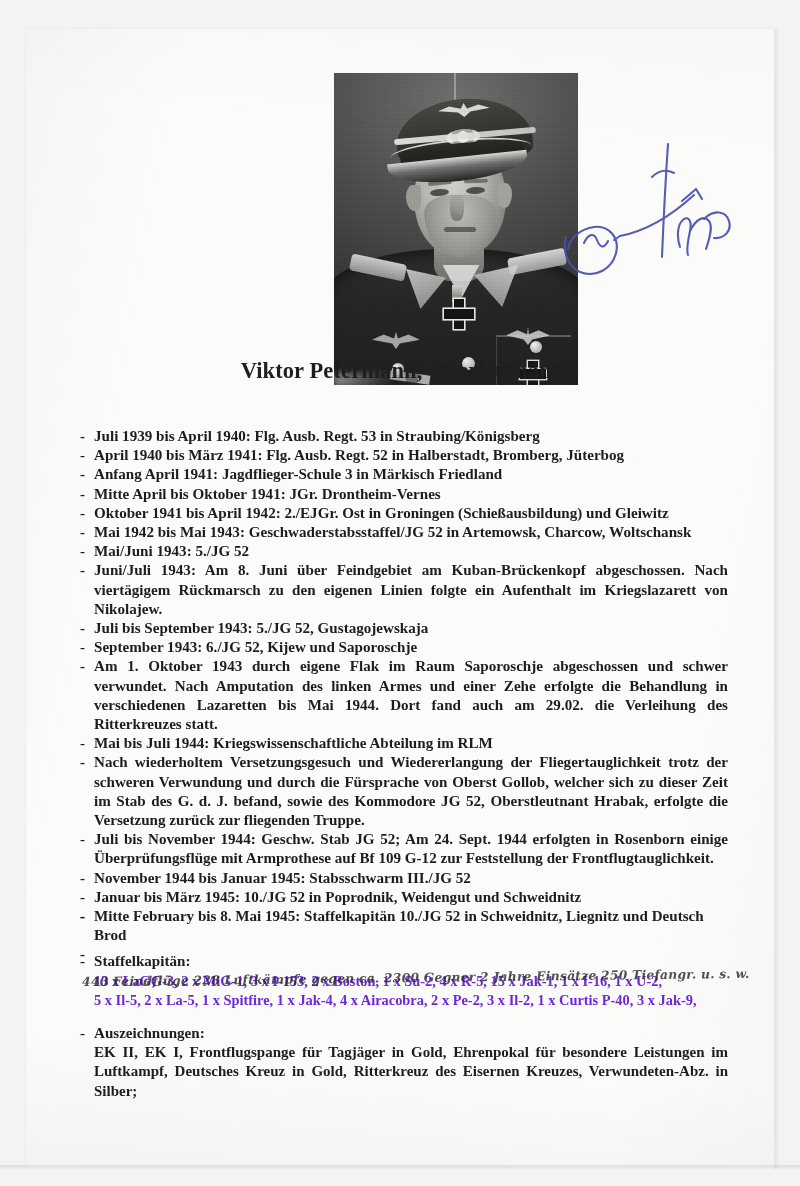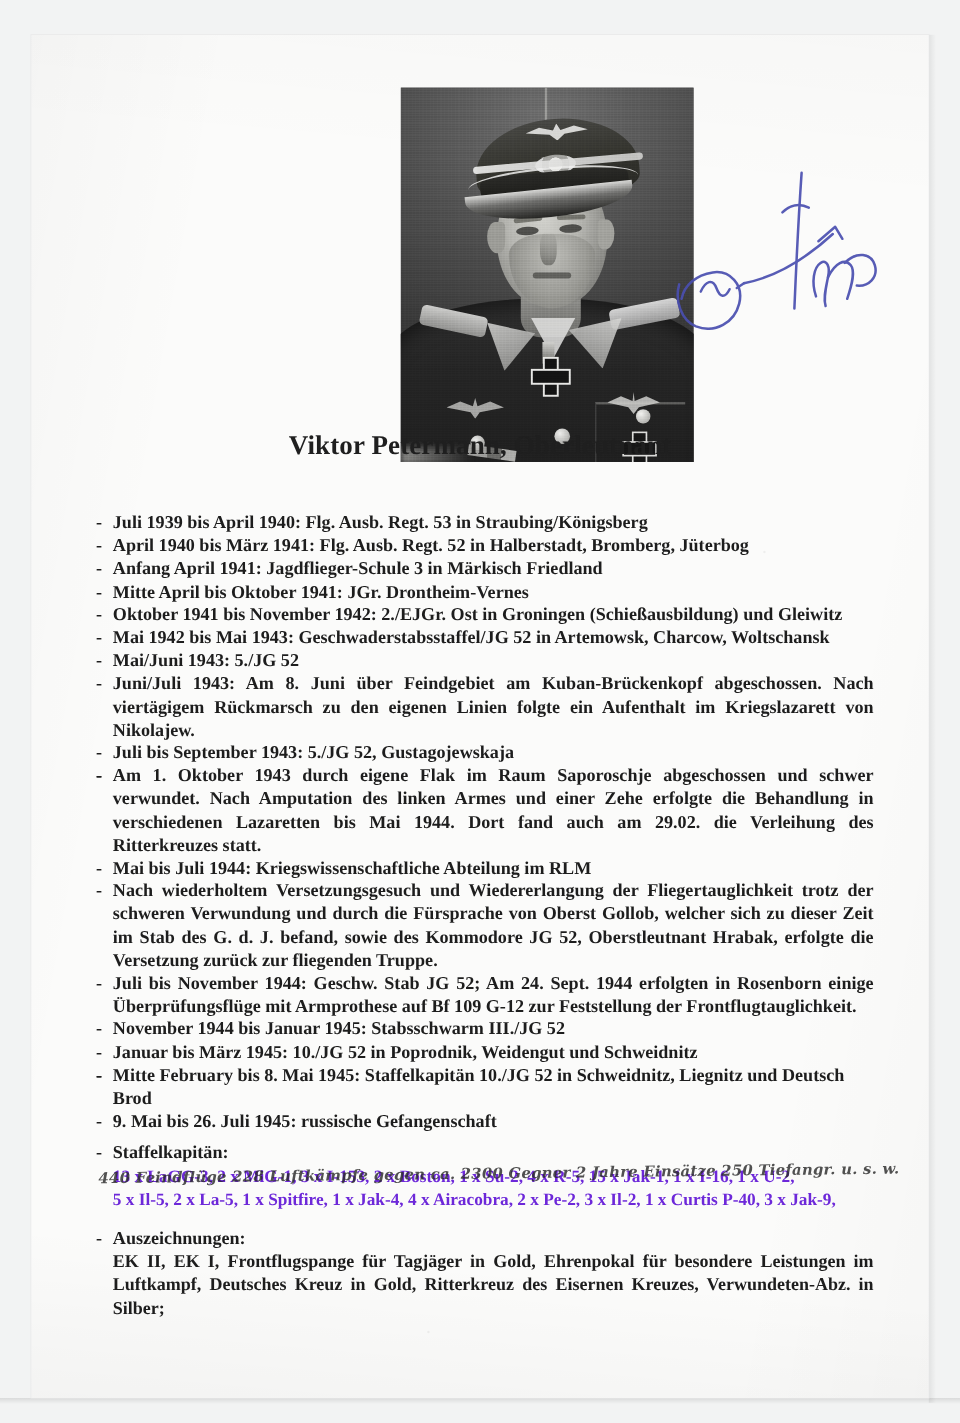--- a/index.html
+++ b/index.html
@@ -463,40 +463,41 @@
         <div class="entry plain">
           <span class="dash">-</span>
           <span>Anfang April 1941: Jagdflieger-Schule 3 in Märkisch Friedland</span>
         </div>
         <div class="entry plain">
           <span class="dash">-</span>
           <span>Mitte April bis Oktober 1941: JGr. Drontheim-Vernes</span>
         </div>
         <div class="entry plain">
           <span class="dash">-</span>
-          <span>Oktober 1941 bis November 1942: 2./EJGr. Ost in Groningen (Schießausbildung) und Gleiwitz</span>
+          <span>Oktober 1941 bis April 1942: 2./EJGr. Ost in Groningen (Schießausbildung) und Gleiwitz</span>
         </div>
         <div class="entry plain">
           <span class="dash">-</span>
           <span>Mai 1942 bis Mai 1943: Geschwaderstabsstaffel/JG 52 in Artemowsk, Charcow, Woltschansk</span>
         </div>
         <div class="entry plain">
           <span class="dash">-</span>
           <span>Mai/Juni 1943: 5./JG 52</span>
         </div>
         <div class="entry justify">
           <span class="dash">-</span>
           <span>Juni/Juli 1943: Am 8. Juni über Feindgebiet am Kuban-Brückenkopf abgeschossen. Nach viertägigem Rückmarsch zu den eigenen Linien folgte ein Aufenthalt im Kriegslazarett von Nikolajew.</span>
         </div>
         <div class="entry plain">
           <span class="dash">-</span>
           <span>Juli bis September 1943: 5./JG 52, Gustagojewskaja</span>
         </div>
         <div class="entry plain">
           <span class="dash">-</span>
+          <span>September 1943: 6./JG 52, Kijew und Saporoschje</span>
         </div>
         <div class="entry justify">
           <span class="dash">-</span>
           <span>Am 1. Oktober 1943 durch eigene Flak im Raum Saporoschje abgeschossen und schwer verwundet. Nach Amputation des linken Armes und einer Zehe erfolgte die Behandlung in verschiedenen Lazaretten bis Mai 1944. Dort fand auch am 29.02. die Verleihung des Ritterkreuzes statt.</span>
         </div>
         <div class="entry plain">
           <span class="dash">-</span>
           <span>Mai bis Juli 1944: Kriegswissenschaftliche Abteilung im RLM</span>
         </div>
         <div class="entry justify">
@@ -517,21 +518,20 @@
         </div>
         <div class="entry plain">
           <span class="dash">-</span>
         </div>
         <div class="entry plain">
           <span class="dash">-</span>
           <span>Mitte February bis 8. Mai 1945: Staffelkapitän 10./JG 52 in Schweidnitz, Liegnitz und Deutsch Brod</span>
         </div>
         <div class="entry plain">
           <span class="dash">-</span>
-          <span>9. Mai bis 26. Juli 1945: russische Gefangenschaft</span>
         </div>
 
         <div class="spacer-sm"></div>
 
         <div class="entry plain">
           <span class="dash">-</span>
           <span>Staffelkapitän:</span>
         </div>
 
         <div class="sublist">

